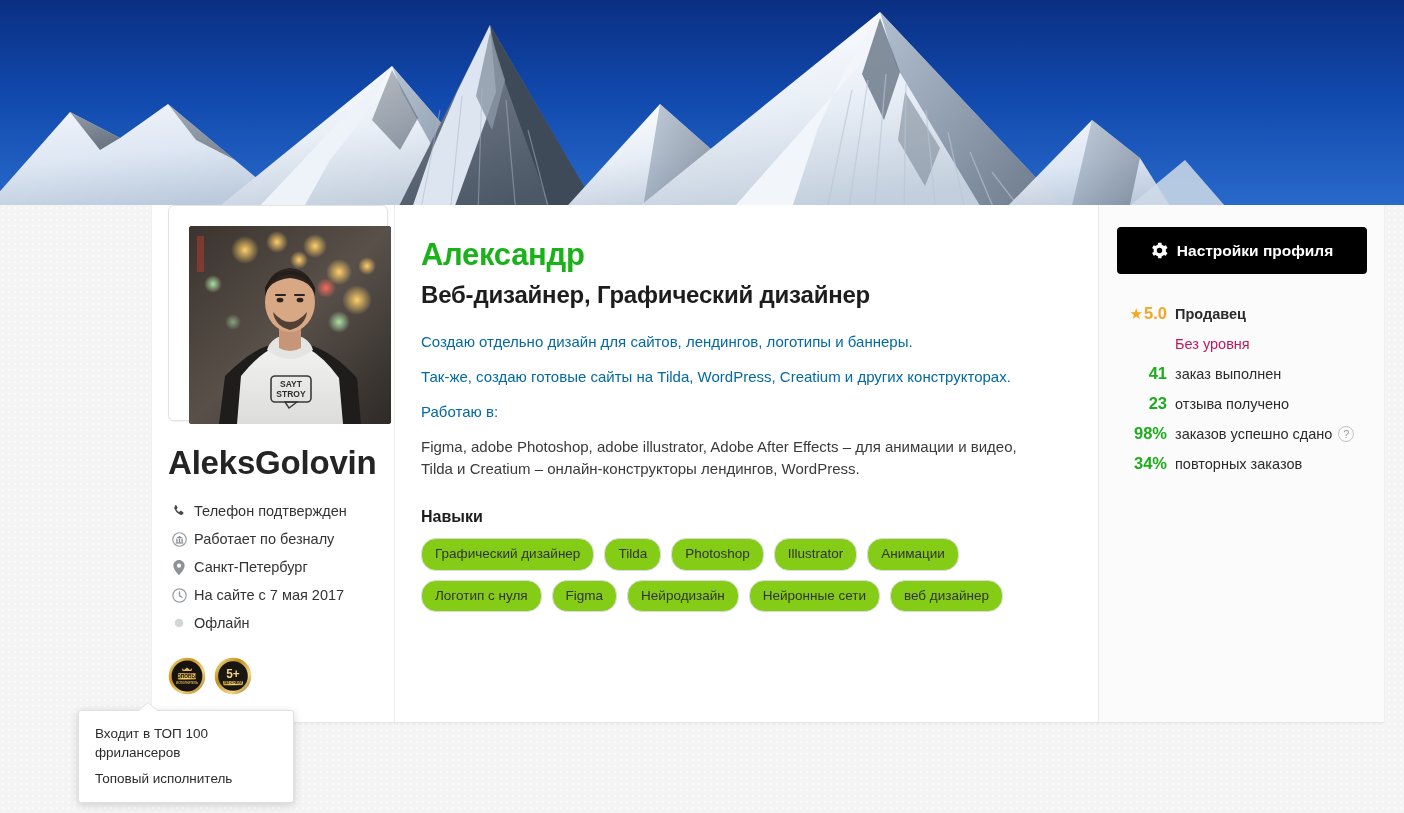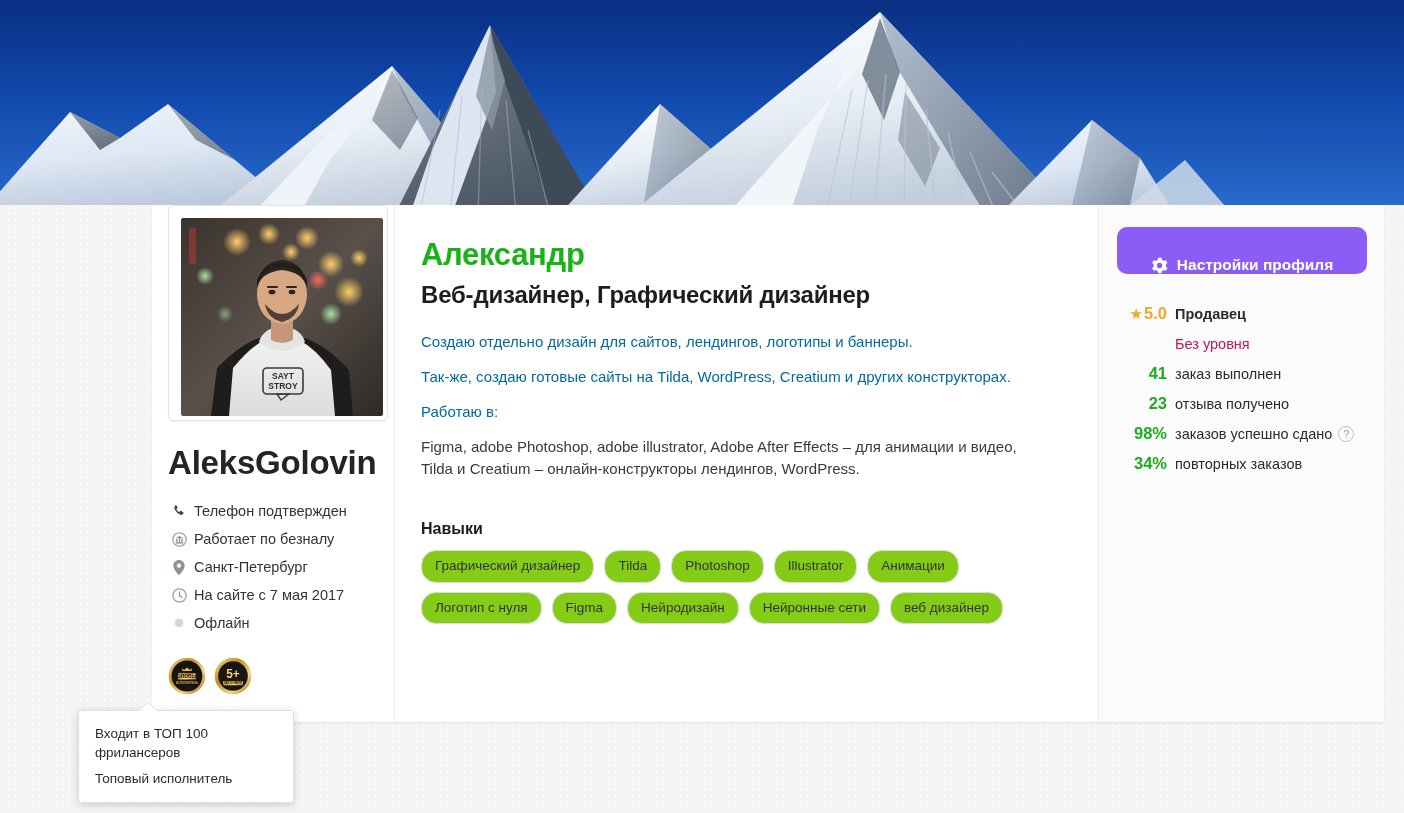--- a/index.html
+++ b/index.html
@@ -53,21 +53,21 @@
     flex: 0 0 242px;
     padding: 0 10px 0 16px;
     position: relative;
   }
   .avatar-frame {
     width: 220px; height: 216px;
     margin-top: 0;
     background: #fff;
     border: 1px solid #e3e3e3;
     border-radius: 6px;
-    padding: 12px;
+    padding: 20px;
     box-shadow: 0 1px 2px rgba(0,0,0,.06);
   }
   .avatar-img {
     width: 202px; height: 198px;
     border-radius: 3px;
     overflow: hidden;
     position: relative;
     background: #2a2522;
   }
   .avatar-img svg { display: block; width: 202px; height: 198px; }
@@ -155,21 +155,21 @@
   .about p {
     font-size: 15px;
     color: #0369a1;
     line-height: 22px;
     margin-bottom: 13px;
   }
   .about p.block { margin-bottom: 0; }
   .about .multi { margin-top: 13px; font-size: 15px; color: #3a3a3a; line-height: 22px; }
 
   .skills-title {
-    margin-top: 40px;
+    margin-top: 28px;
     font-size: 16px;
     font-weight: 700;
     color: #1d1d1d;
   }
   .tag-wrap {
     margin-top: 12px;
     display: flex;
     flex-wrap: wrap;
     gap: 9px 10px;
     max-width: 610px;
@@ -188,28 +188,28 @@
   
   .col-right {
     width: 286px;
     flex: 0 0 286px;
     border-left: 1px solid #ececec;
     background: #fbfbfb;
     padding: 22px 18px 0 18px;
   }
   .settings-btn {
     display: flex;
-    align-items: flex-end;
+    align-items: center;
     justify-content: center;
     gap: 9px;
     width: 250px;
     height: 47px;
-    background: #8b5cf6;
+    background: #000000;
     border: none;
-    border-radius: 10px;
+    border-radius: 4px;
     color: #fff;
     font-size: 15.5px;
     font-weight: 700;
     font-family: inherit;
     cursor: pointer;
   }
   .settings-btn svg { display: block; }
 
   .stats { margin-top: 30px; }
   .stat-row {

